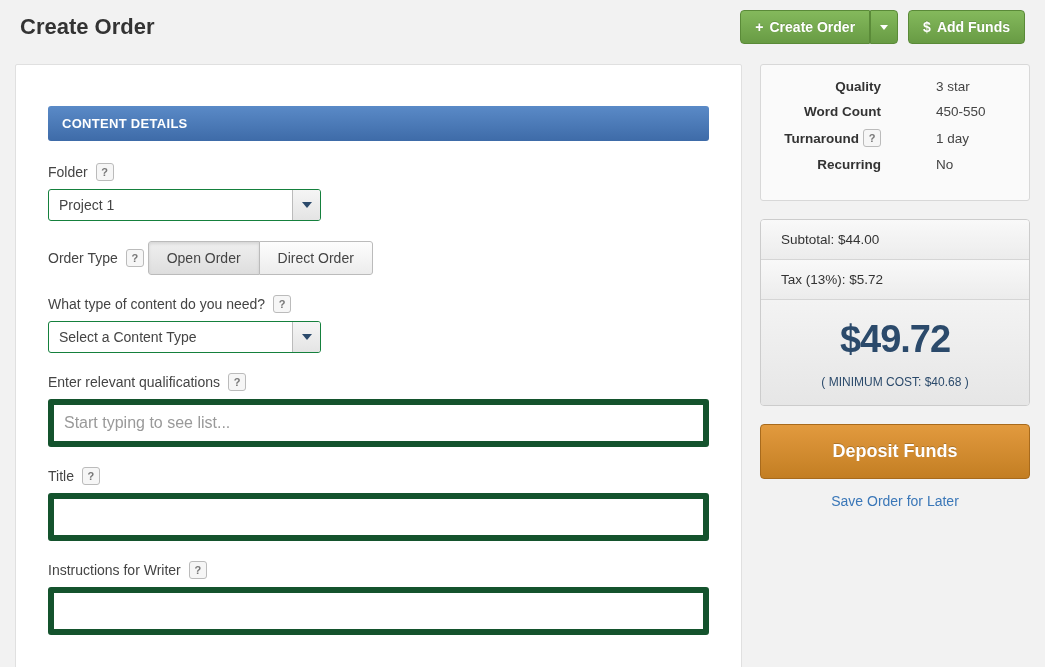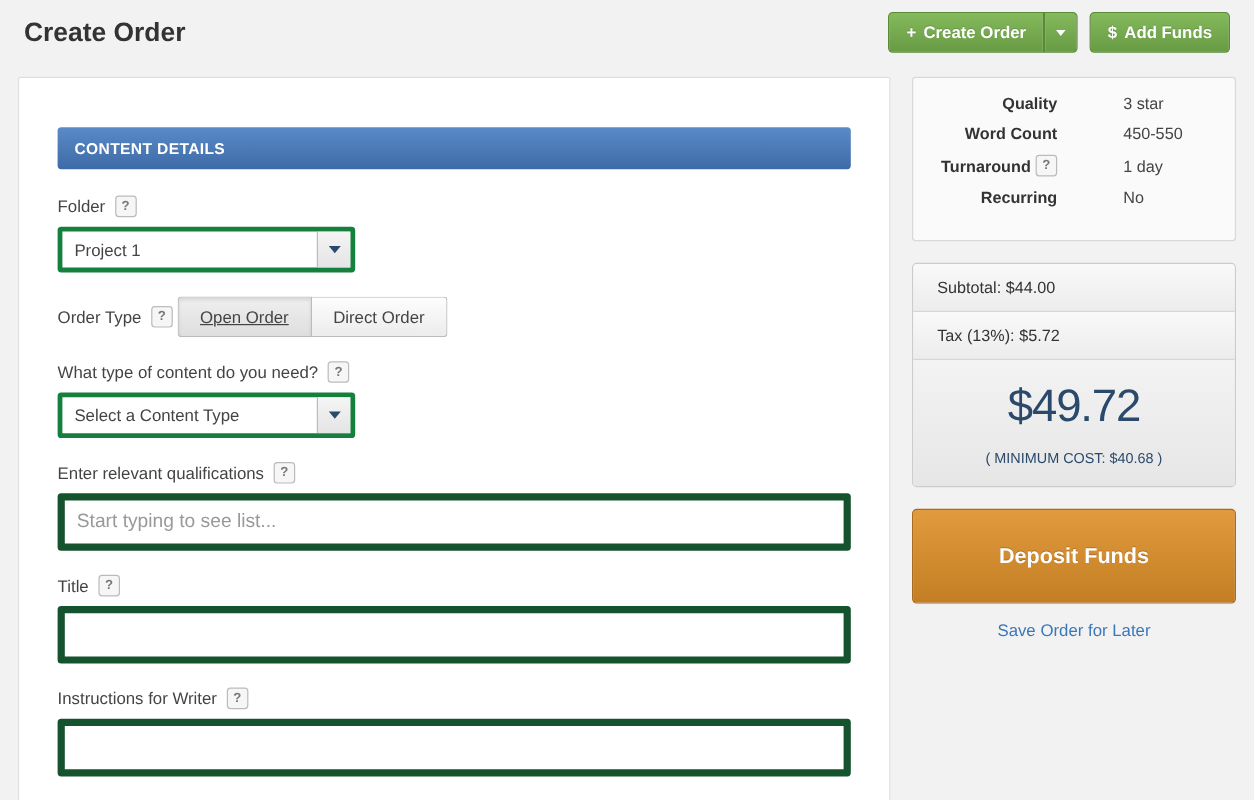--- a/index.html
+++ b/index.html
@@ -102,22 +102,22 @@
   border: 1px solid #bbb;
   border-radius: 3px;
   background: #f6f6f6;
   color: #777;
   font-size: 11px;
   font-weight: 700;
   cursor: pointer;
 }
 .select-box {
   display: flex;
-  width: 248px;
-  border: 4px solid #15803d;
+  width: 273px;
+  border: 1px solid #15803d;
   border-radius: 3px;
   overflow: hidden;
   background: #fff;
 }
 .select-box .sel-text {
   flex: 1;
   padding: 7px 10px;
   font-size: 14px;
   color: #444;
 }
@@ -142,21 +142,21 @@
   overflow: hidden;
 }
 .btn-toggle {
   border: 1px solid #bbb;
   background: linear-gradient(#fdfdfd, #ececec);
   padding: 8px 18px;
   font-size: 14px;
   color: #444;
   cursor: pointer;
 }
-.btn-toggle:first-child { border-radius: 3px 0 0 3px; text-decoration: underline; }
+.btn-toggle:first-child { border-radius: 3px 0 0 3px; }
 .btn-toggle:last-child { border-radius: 0 3px 3px 0; border-left: none; }
 .btn-toggle.active {
   background: linear-gradient(#efefef, #dedede);
   box-shadow: inset 0 2px 3px rgba(0,0,0,0.1);
 }
 .text-input {
   width: 100%;
   border: 6px solid #14532d;
   border-radius: 3px;
   padding: 9px 10px;
@@ -216,37 +216,37 @@
   border-bottom: 1px solid #d5d5d5;
   background: linear-gradient(#f9f9f9, #ececec);
 }
 .cost-total {
   text-align: center;
   padding: 18px 10px 16px 10px;
   background: linear-gradient(#f3f3f3, #e6e6e6);
 }
 .total-amount {
   font-size: 38px;
-  font-weight: 400;
+  font-weight: 700;
   color: #2b4a6b;
   letter-spacing: -1px;
 }
 .min-cost {
   font-size: 12px;
   color: #2b4a6b;
   margin-top: 14px;
 }
 .btn-deposit {
   width: 100%;
   background: linear-gradient(#e29a3e, #c37e23);
   border: 1px solid #a86a1c;
   color: #fff;
   font-weight: 700;
   font-size: 18px;
-  padding: 28px;
+  padding: 16px;
   border-radius: 4px;
   cursor: pointer;
   margin-top: 18px;
   text-shadow: 0 -1px 0 rgba(0,0,0,0.2);
 }
 .save-link {
   display: block;
   text-align: center;
   color: #3a77b8;
   font-size: 14px;

